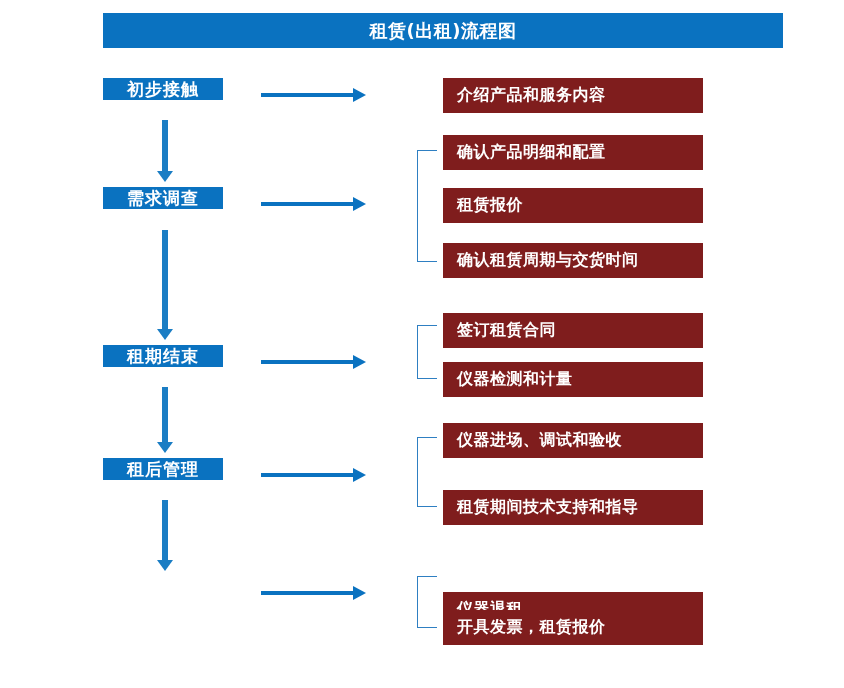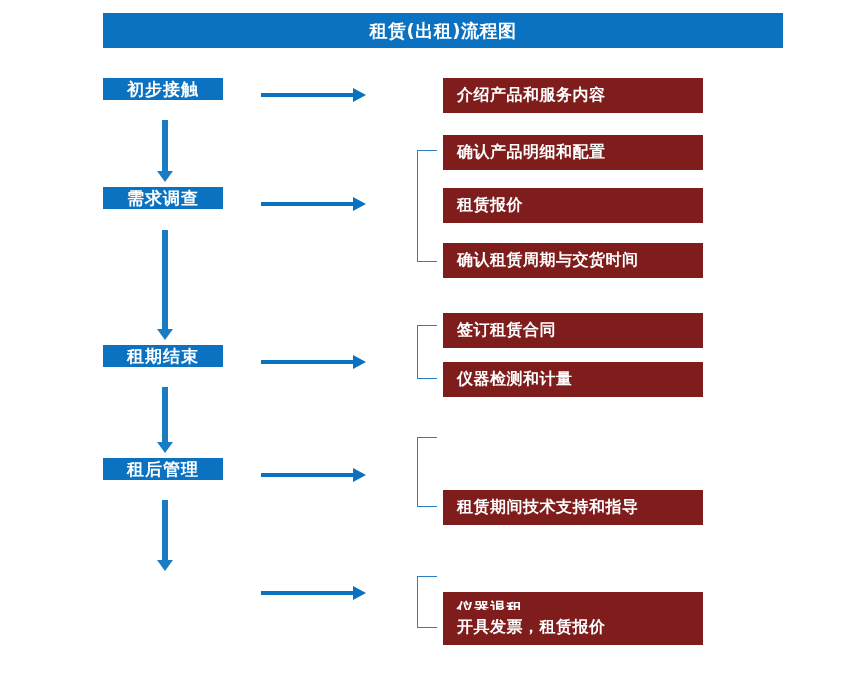--- a/index.html
+++ b/index.html
@@ -207,20 +207,21 @@
   <div class="detail-box" style="top:135px;">确认产品明细和配置</div>
 
   <div class="detail-box" style="top:188px;">租赁报价</div>
 
   <div class="detail-box" style="top:313px;">签订租赁合同</div>
 
   <div class="detail-box" style="top:243px;">确认租赁周期与交货时间</div>
 
   <div class="detail-box" style="top:362px;">仪器检测和计量</div>
 
+  <div class="detail-box" style="top:423px;">仪器进场、调试和验收</div>
 
   <div class="detail-box" style="top:490px;">租赁期间技术支持和指导</div>
 
   <div class="detail-box" style="top:592px;">仪器退租</div>
 
   <div class="detail-box" style="top:610px;">开具发票，租赁报价</div>
 
 </div>
 
 </body></html>

